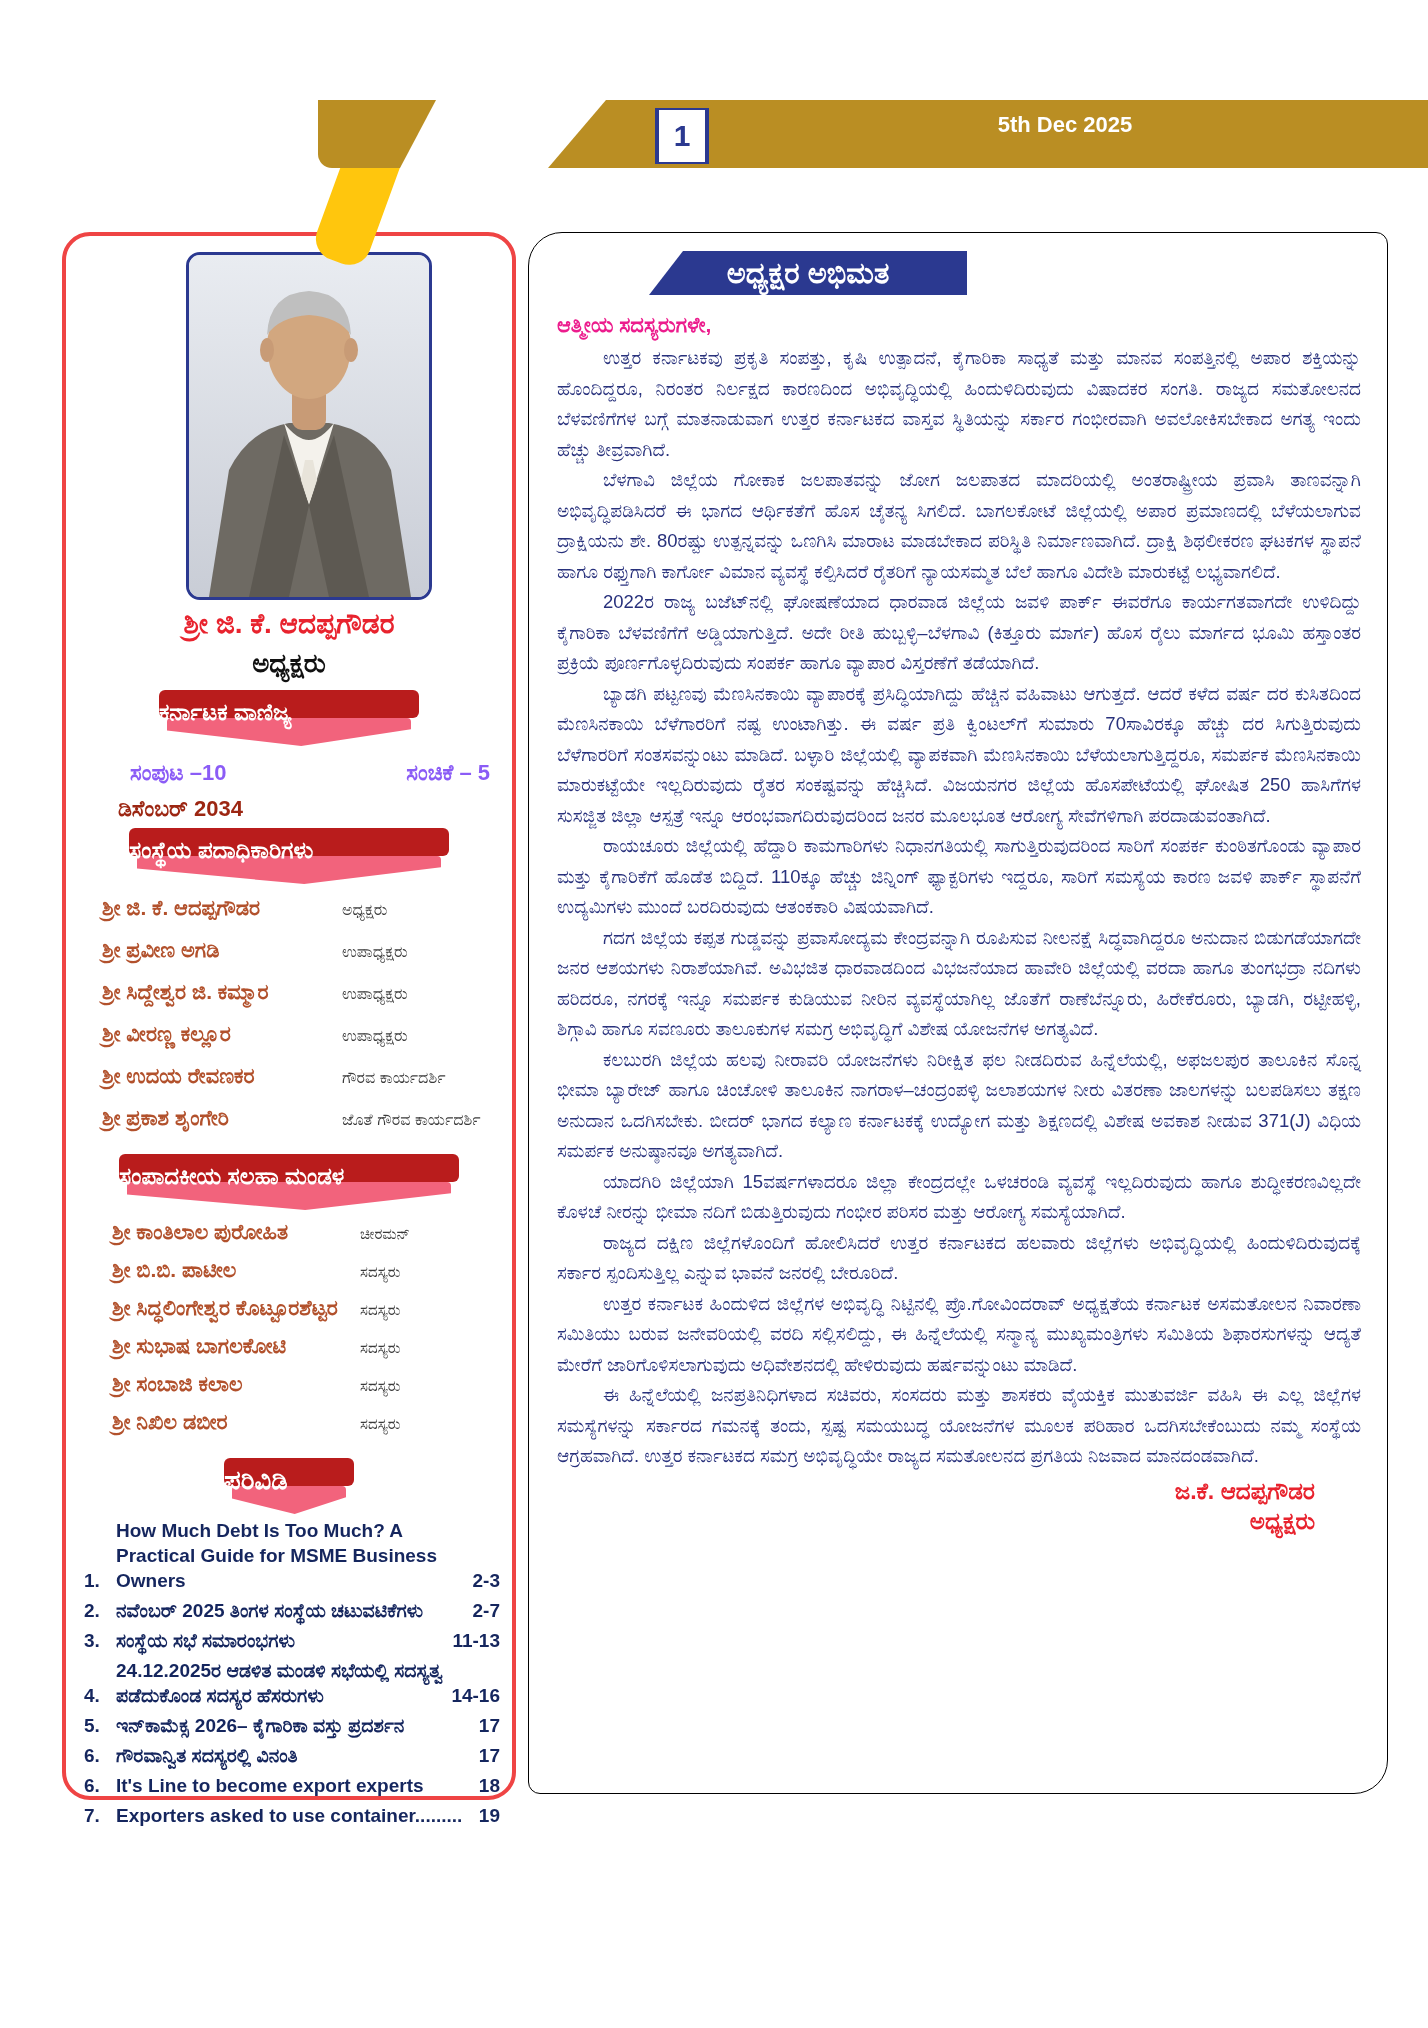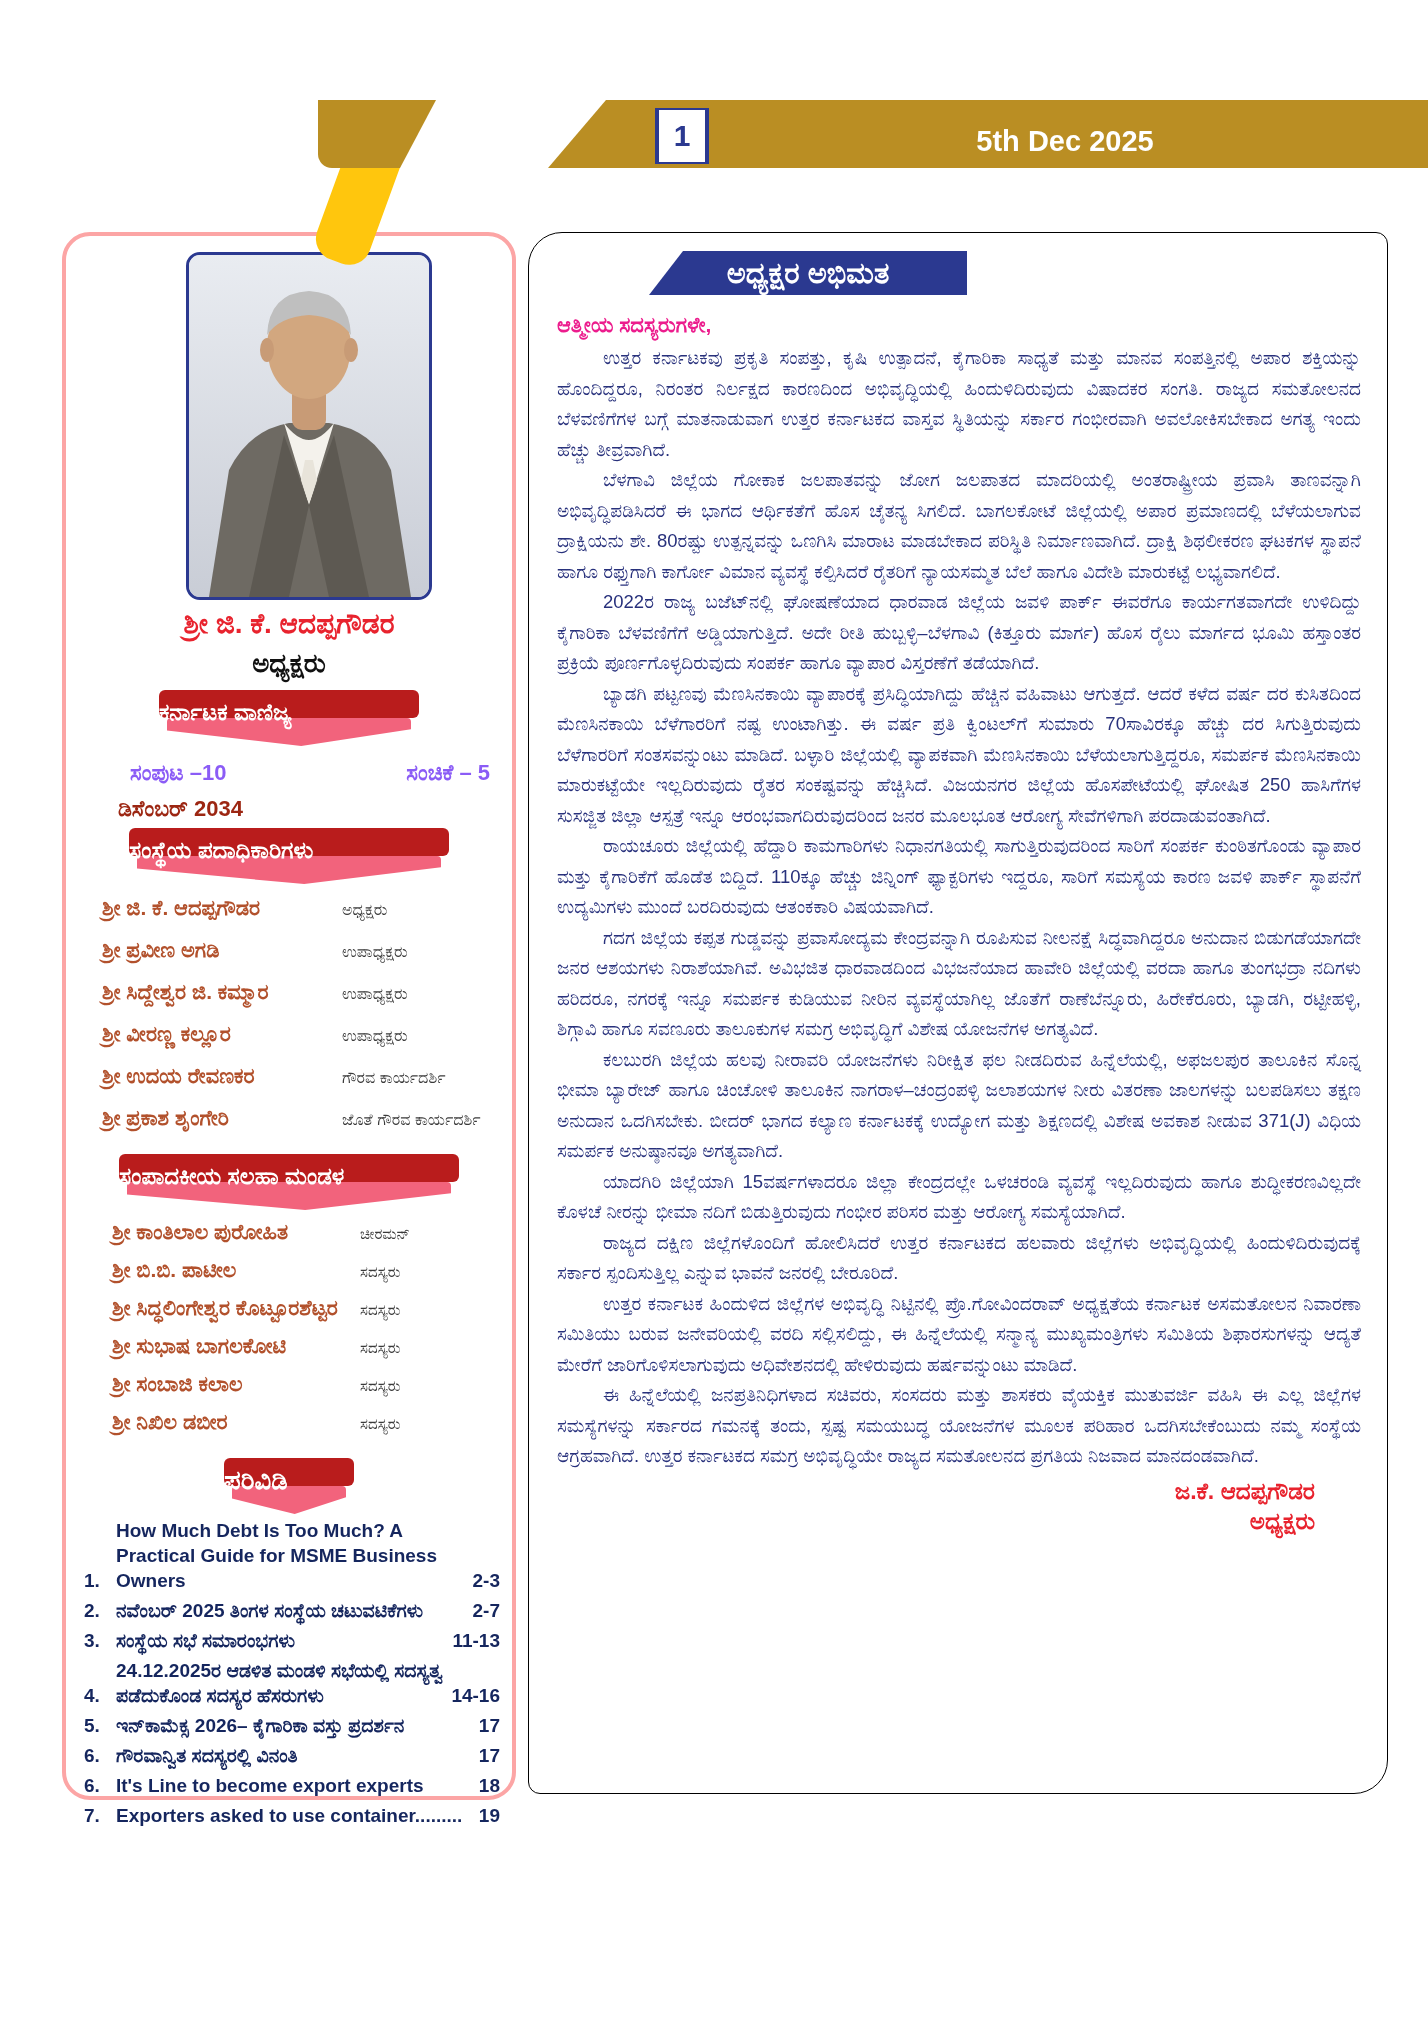--- a/index.html
+++ b/index.html
@@ -12,25 +12,25 @@
   .gold-accent{position:absolute;left:318px;top:100px;width:118px;height:68px;background:#ba8e23;
              clip-path:polygon(0 0,100% 0,calc(100% - 36px) 100%,0 100%);border-radius:0 0 0 14px;z-index:2;}
   .yellow-accent{position:absolute;left:334px;top:114px;width:56px;height:152px;background:#ffc60d;
              border-radius:22px;transform:rotate(20deg);z-index:1;}
   .pagenum-box{position:absolute;left:655px;top:108px;width:46px;height:52px;background:#ffffff;
              border:2px solid #2b3990;border-left-width:4px;border-right-width:4px;
              display:flex;align-items:center;justify-content:center;
              color:#2b3990;font-size:30px;font-weight:bold;z-index:3;}
   .header-titles{position:absolute;left:730px;top:105px;width:670px;text-align:center;color:#ffffff;z-index:3;}
   .header-titles .t1{font-size:25px;font-weight:bold;letter-spacing:.2px;}
-  .header-titles .t2{font-size:29px;font-weight:bold;margin-top:20px;}
+  .header-titles .t2{font-size:22px;font-weight:bold;margin-top:7px;}
 
   
   .sidebar{position:absolute;left:62px;top:232px;width:446px;height:1560px;
-           border:4px solid #fca5a5;border-radius:28px;background:#ffffff;}
+           border:4px solid #ef4444;border-radius:28px;background:#ffffff;}
   .photo{position:absolute;left:120px;top:16px;width:240px;height:342px;border:3px solid #2b3990;
          border-radius:14px;overflow:hidden;background:#dfe3ea;}
   .president-name{position:absolute;left:0;top:372px;width:100%;text-align:center;
          color:#e8232e;font-size:28px;font-weight:bold;}
   .president-role{position:absolute;left:0;top:412px;width:100%;text-align:center;
          color:#111111;font-size:26px;font-weight:bold;}
 
   .ribbon{position:absolute;height:60px;}
   .ribbon .fold{position:absolute;left:8px;right:8px;top:28px;height:28px;background:#f2637c;
          border-radius:4px;clip-path:polygon(0 0,100% 0,100% 40%,55% 100%,0 45%);}

